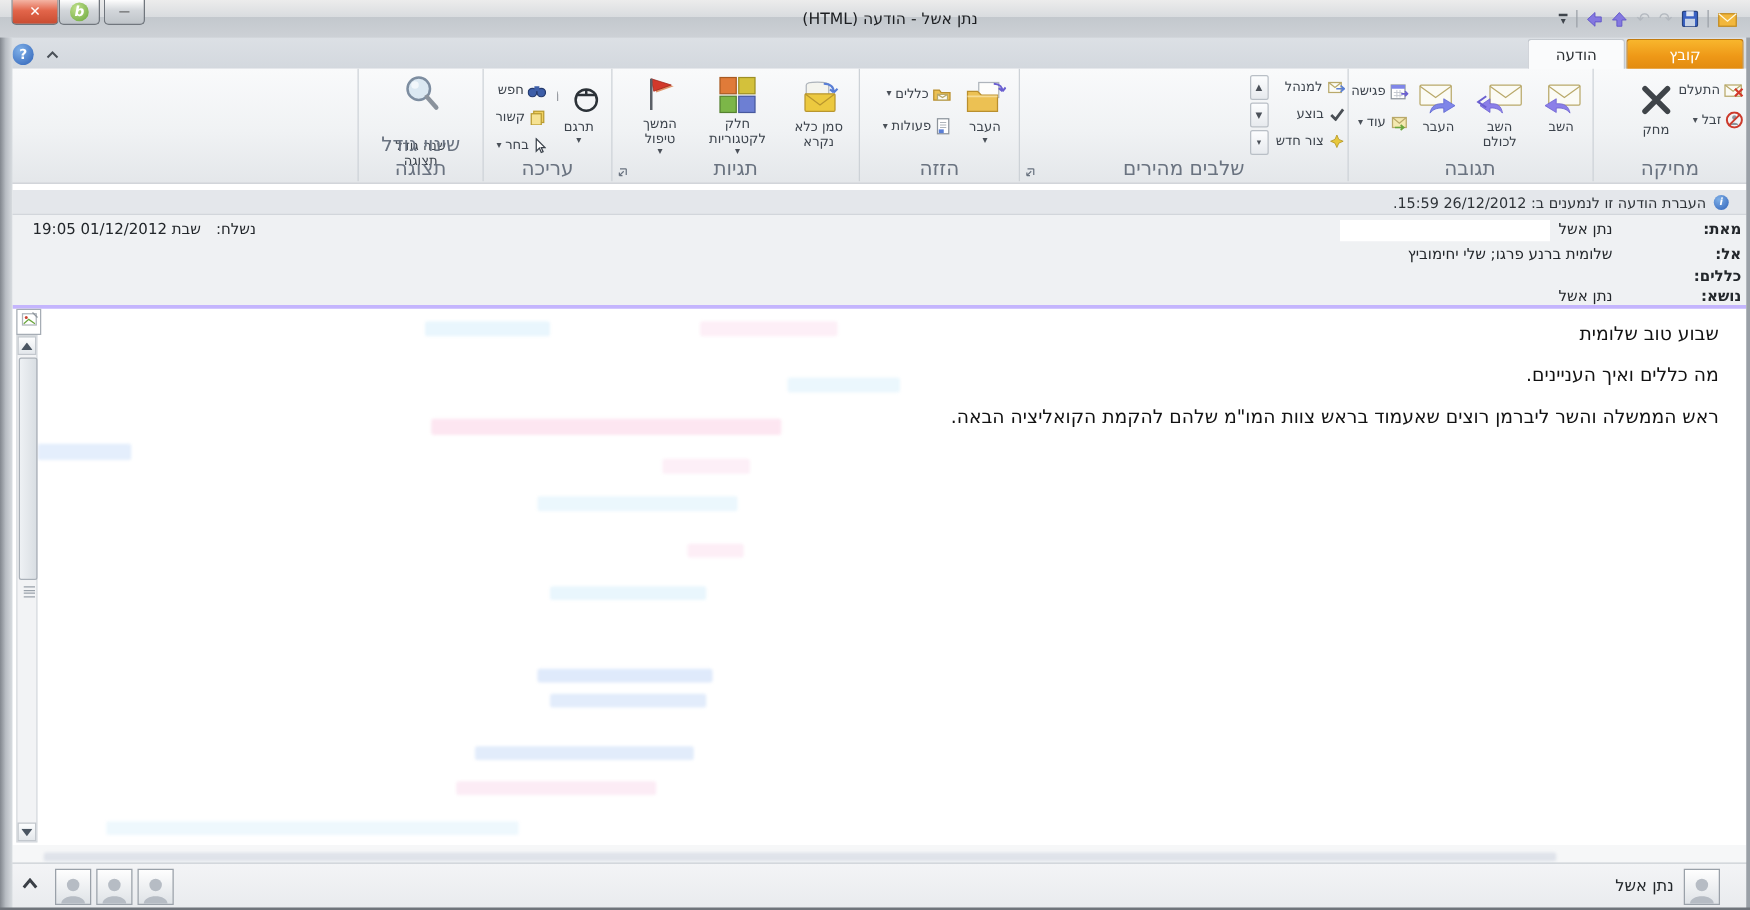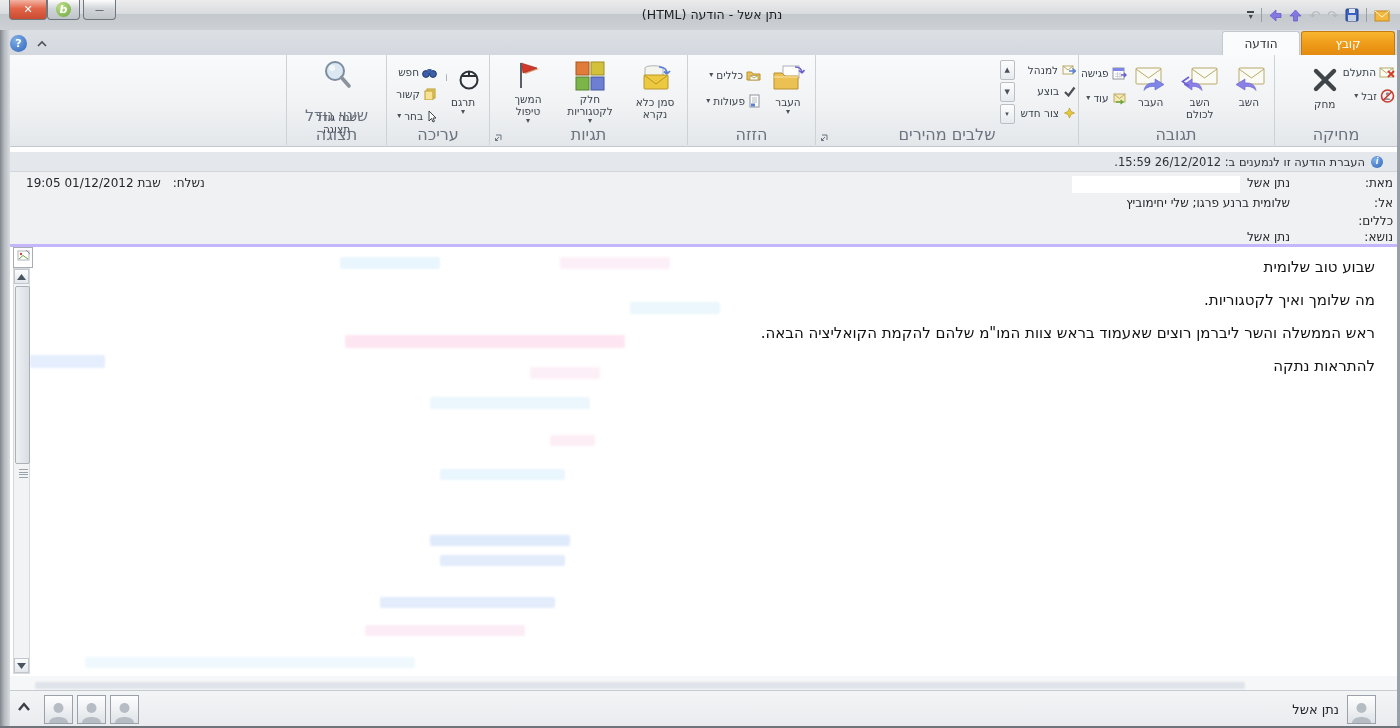--- a/index.html
+++ b/index.html
@@ -47,21 +47,21 @@
   .galarrows{display:flex;flex-direction:column;gap:2px;margin-top:2px;}
   .galarrows .ga{width:13px;height:18px;border:1px solid #b9bfc6;background:linear-gradient(#fcfdfe,#e7eaee);
       display:flex;align-items:center;justify-content:center;font-size:7px;color:#4a5058;border-radius:2px;}
   .launcher{position:absolute;bottom:2px;left:3px;width:10px;height:10px;}
   
   .infobar{left:10px;top:152px;width:1387px;height:20px;background:#e4e7eb;border-bottom:1px solid #d2d6db;
      display:flex;align-items:center;gap:6px;padding-right:14px;box-sizing:border-box;font-size:11.5px;color:#2e3338;}
   .iinfo{width:12px;height:12px;border-radius:50%;background:radial-gradient(circle at 35% 30%,#7fb0e8,#2f62b8);
      color:#fff;font-size:8px;font-weight:bold;display:flex;align-items:center;justify-content:center;font-style:italic;}
   .hdr{left:10px;top:172px;width:1387px;height:72px;background:#eff1f3;}
-  .hl{position:absolute;right:4px;width:55px;font-size:12px;color:#23272b;}
+  .hl{position:absolute;right:4px;width:55px;font-size:12px;color:#23272b;font-weight:bold;}
   .hv{position:absolute;right:107px;font-size:12px;color:#23272b;white-space:nowrap;}
   .redact{position:absolute;right:157px;top:4px;width:168px;height:17px;background:#fff;}
   .sent{position:absolute;left:16px;top:4px;display:flex;gap:12px;font-size:12px;color:#23272b;}
   
   .mailbody{left:10px;top:244px;width:1387px;height:432px;background:#fff;border-top:3px solid #c4b5fd;}
   .mailtext{position:absolute;top:10px;right:22px;left:40px;font-size:15px;color:#121212;line-height:20px;}
   .mailtext p{margin:0 0 13px 0;}
   .red{color:#c0504d;background:rgba(250,205,210,.35);}
   .p5{margin-top:9px !important;}
   .ghost{position:absolute;border-radius:2px;filter:blur(1.2px);}
@@ -452,23 +452,22 @@
     <div class="ghost" style="left:540px;top:188px;width:45px;height:11px;background:rgba(240,150,200,.16);"></div>
     <div class="ghost" style="left:430px;top:222px;width:125px;height:11px;background:rgba(120,200,240,.16);"></div>
     <div class="ghost" style="left:420px;top:288px;width:140px;height:11px;background:rgba(110,160,235,.22);"></div>
     <div class="ghost" style="left:430px;top:308px;width:125px;height:11px;background:rgba(110,160,235,.2);"></div>
     <div class="ghost" style="left:370px;top:350px;width:175px;height:11px;background:rgba(110,160,235,.2);"></div>
     <div class="ghost" style="left:355px;top:378px;width:160px;height:11px;background:rgba(240,150,200,.18);"></div>
     <div class="ghost" style="left:75px;top:410px;width:330px;height:11px;background:rgba(120,200,240,.13);"></div>
 
     <div class="mailtext">
       <p>שבוע טוב שלומית</p>
-      <p>מה שלומך ואיך לקטגוריות.</p>
+      <p>מה כללים ואיך העניינים.</p>
       <p>ראש הממשלה והשר ליברמן רוצים  שאעמוד בראש צוות המו"מ שלהם להקמת הקואליציה הבאה.</p>
-      <p class="p5">להתראות נתקה</p>
     </div>
   </div>
 
   <div class="abs imgph">
     <svg width="16" height="17">
         <rect x="2" y="3" width="11" height="9" fill="none" stroke="#aeb4bb"></rect>
         <circle cx="5" cy="6" r="1.2" fill="#cc4433"></circle>
         <path d="M3 11 L7 7.5 L12 11" fill="none" stroke="#6aa63c"></path>
         <path d="M10 2 L14 6" stroke="#8d949c"></path>
       </svg>

